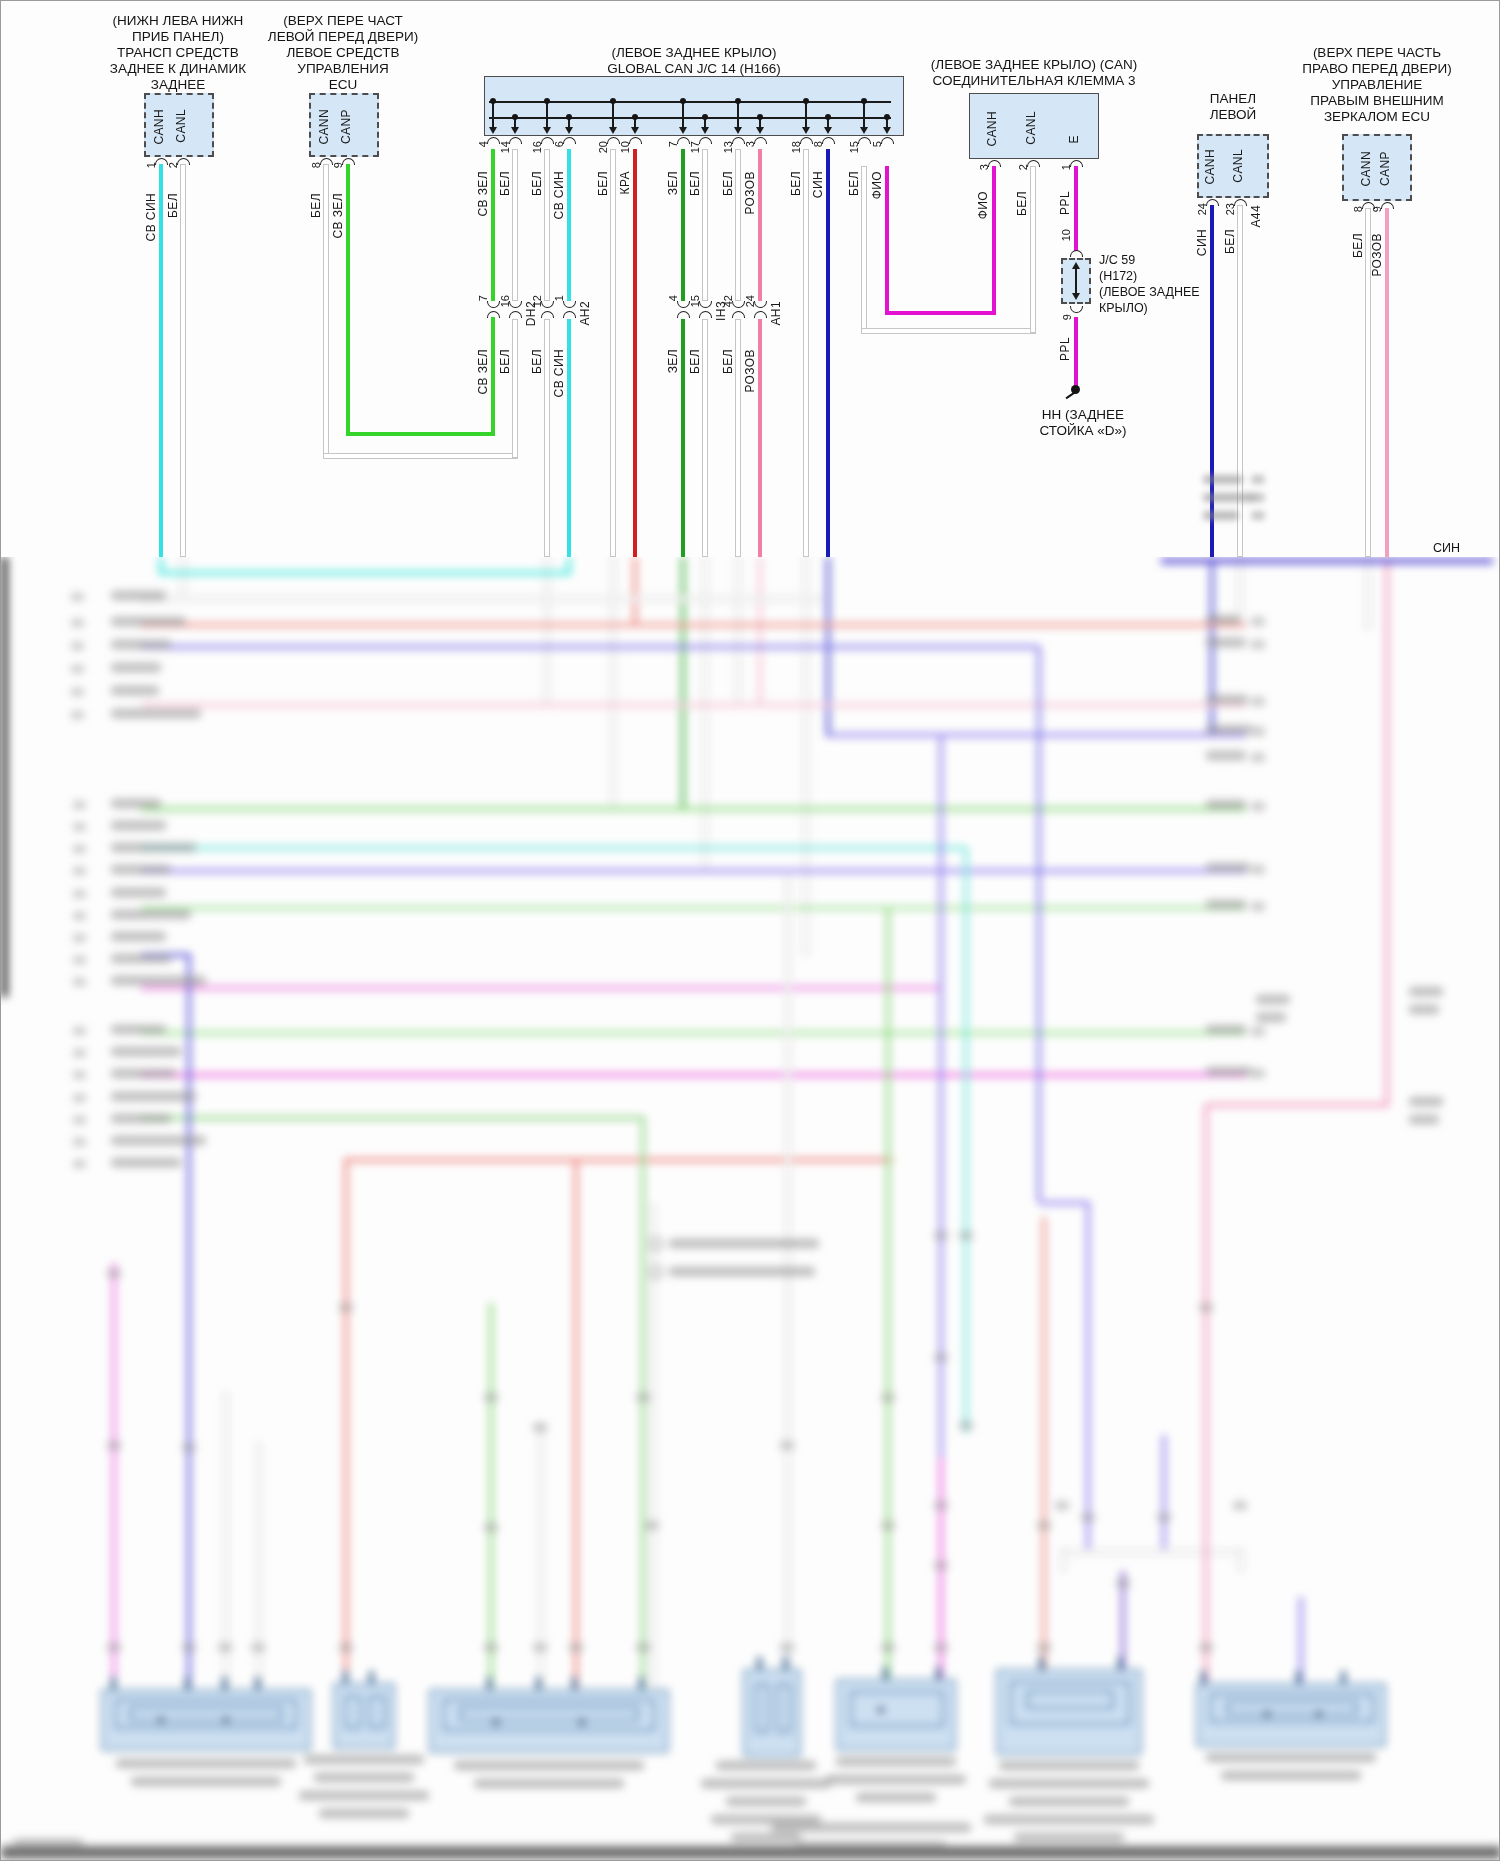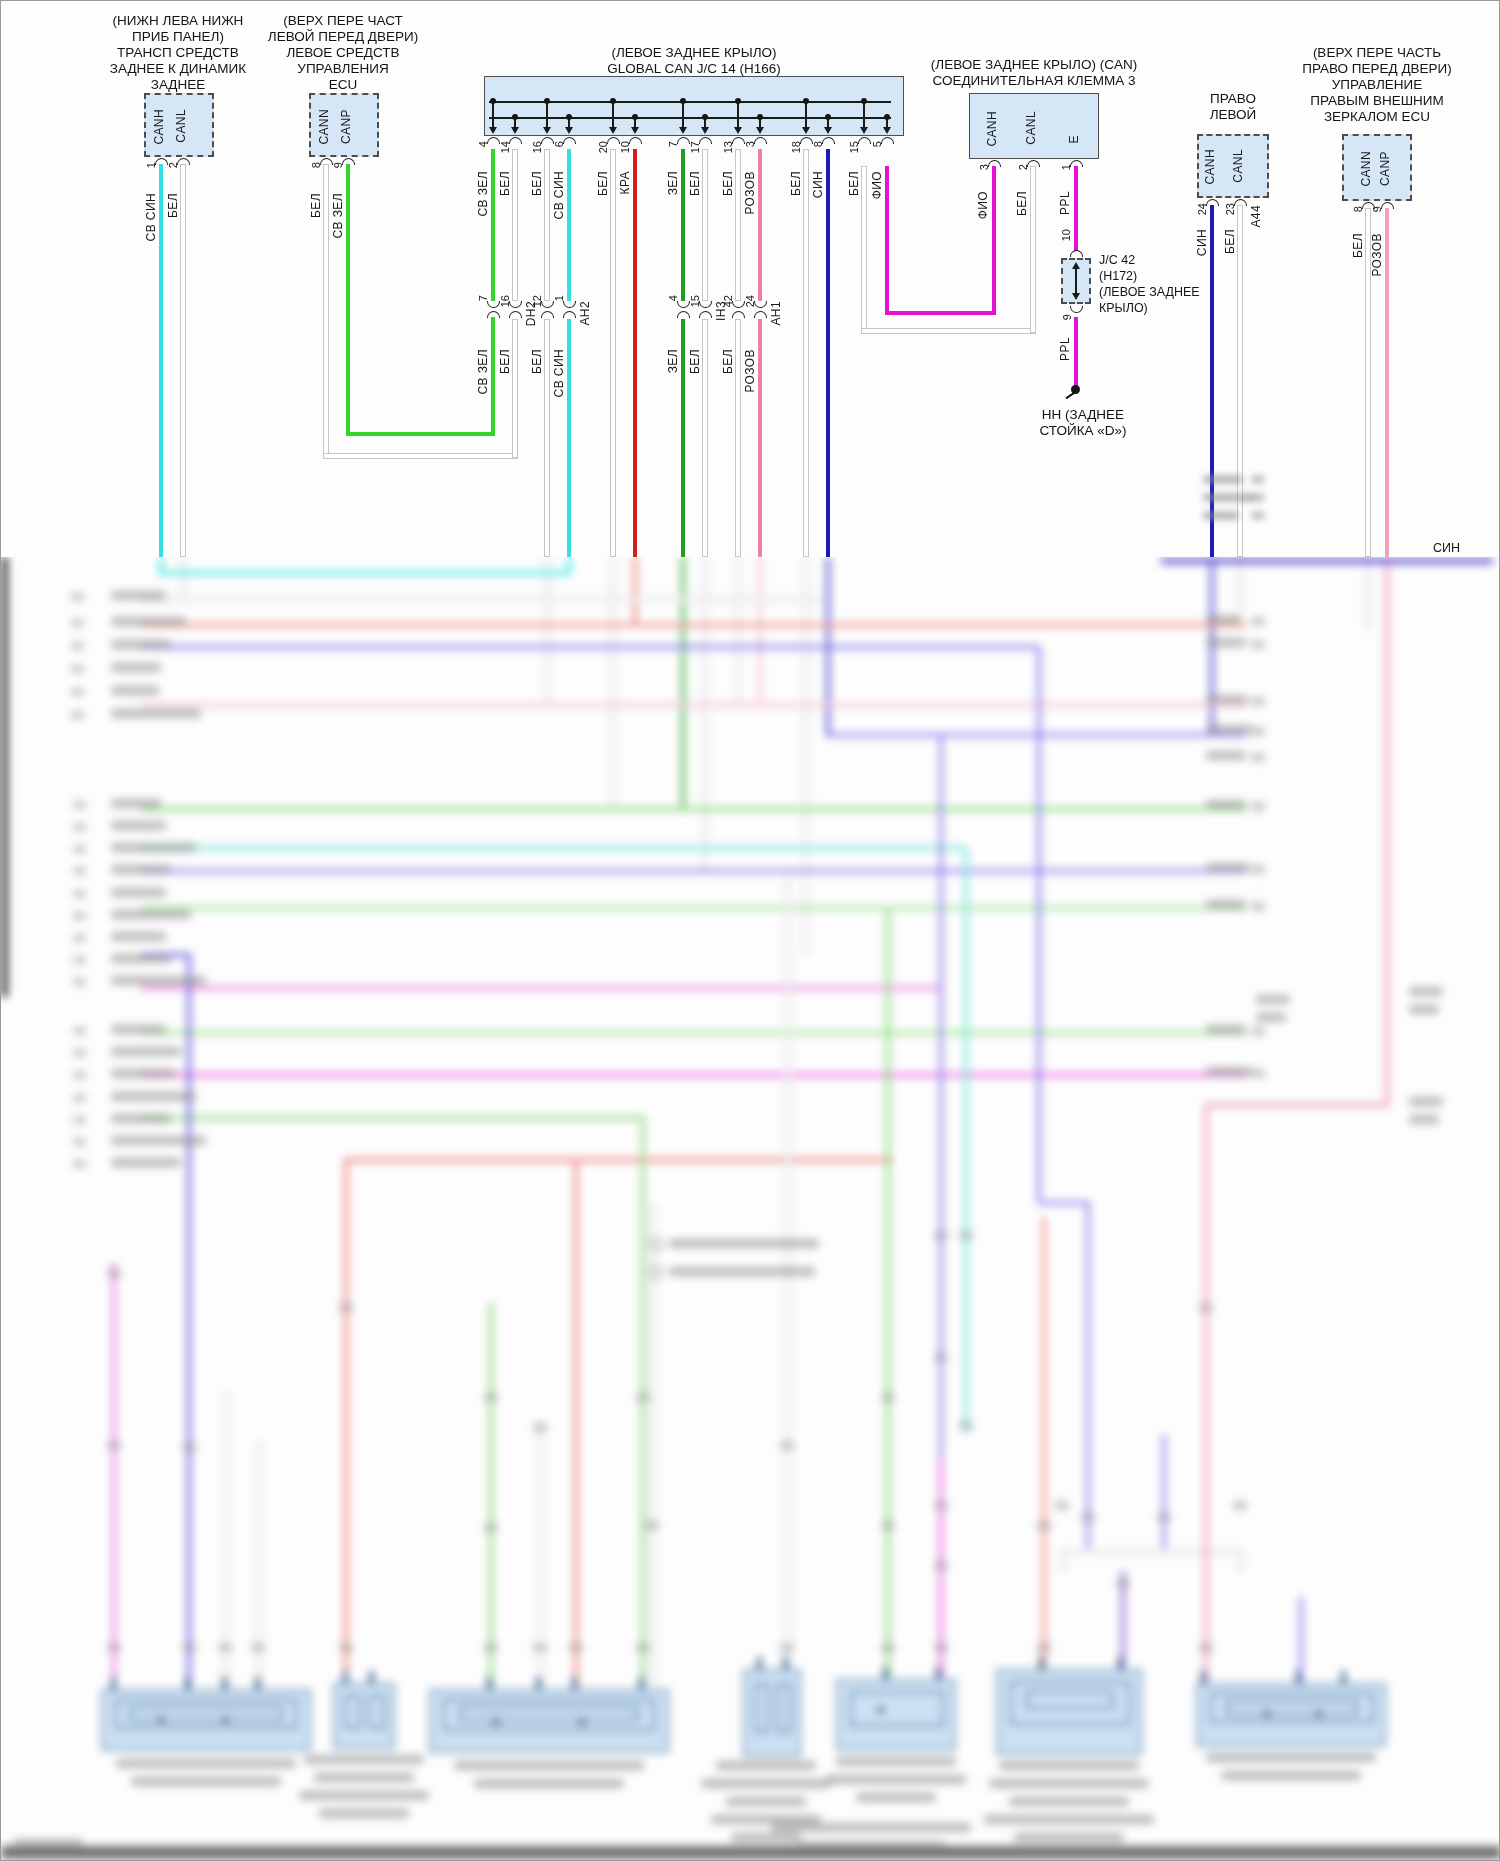--- a/index.html
+++ b/index.html
@@ -254,32 +254,32 @@
   <div class="wv" style="left:1073px;top:165px;height:85px;background:#e312d0"></div>
 
   <span class="pn" style="left:1059px;top:228px">10</span>
   <div class="arc" style="left:1069px;top:249px"></div>
   <div class="dbox" style="left:1060px;top:257px;width:30px;height:46px"></div>
   <div class="busv" style="left:1074px;top:263px;height:34px"></div>
   <div class="ahu" style="left:1071px;top:261px"></div>
   <div class="ah" style="left:1071px;top:292px"></div>
   <div class="arcd" style="left:1069px;top:305px"></div>
   <span class="pn" style="left:1060px;top:313px">9</span>
-  <span style="position:absolute;left:1098px;top:252px;font-size:12.5px;color:#141414">J/C 42</span>
+  <span style="position:absolute;left:1098px;top:252px;font-size:12.5px;color:#141414">J/C 59</span>
   <span style="position:absolute;left:1098px;top:268px;font-size:12.5px;color:#141414">(H172)</span>
   <span style="position:absolute;left:1098px;top:284px;font-size:12.5px;color:#141414">(ЛЕВОЕ ЗАДНЕЕ</span>
   <span style="position:absolute;left:1098px;top:300px;font-size:12.5px;color:#141414">КРЫЛО)</span>
   <div class="wv" style="left:1073px;top:316px;height:70px;background:#e312d0"></div>
   <span class="vt" style="left:1057px;top:336px">PPL</span>
   <div class="dot" style="left:1070px;top:384px;width:9px;height:9px"></div>
   <div style="position:absolute;left:1064px;top:393px;width:12px;height:2px;background:#151515;transform:rotate(-35deg)"></div>
   <span class="t" style="left:1082px;top:406px">НН (ЗАДНЕЕ</span>
   <span class="t" style="left:1082px;top:422px">СТОЙКА «D»)</span>
 
-  <span class="t" style="left:1232px;top:90px">ПРАВО</span>
+  <span class="t" style="left:1232px;top:90px">ПАНЕЛ</span>
   <span class="t" style="left:1232px;top:106px">ЛЕВОЙ</span>
   <div class="dbox" style="left:1196px;top:133px;width:72px;height:64px"></div>
   <span class="vt" style="left:1202px;top:148px">CANH</span>
   <span class="vt" style="left:1230px;top:148px">CANL</span>
   <div class="arc" style="left:1205px;top:198px"></div>
   <div class="arc" style="left:1233px;top:198px"></div>
   <span class="pn" style="left:1195px;top:202px">24</span>
   <span class="pn" style="left:1223px;top:202px">23</span>
   <span class="vt" style="left:1248px;top:204px">A44</span>
   <span class="vt" style="left:1194px;top:228px">СИН</span>

